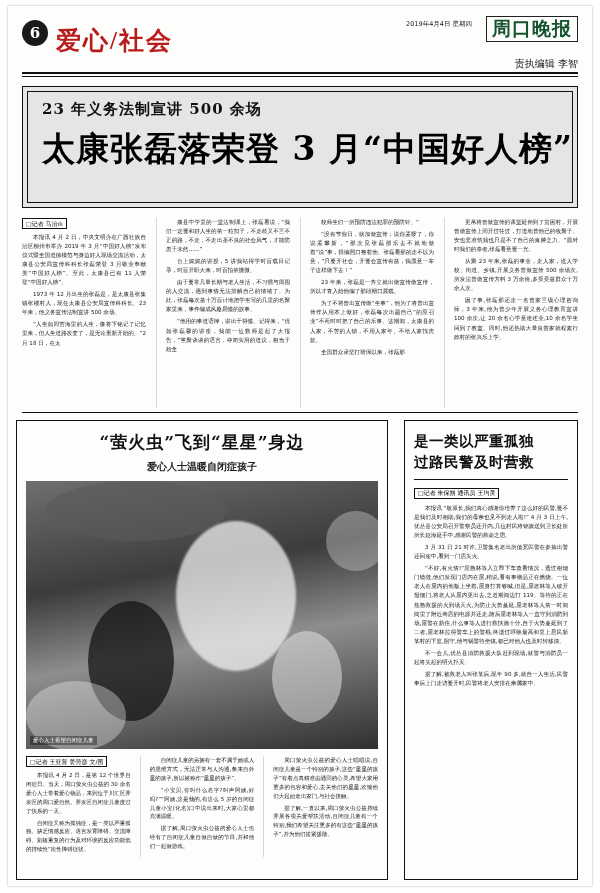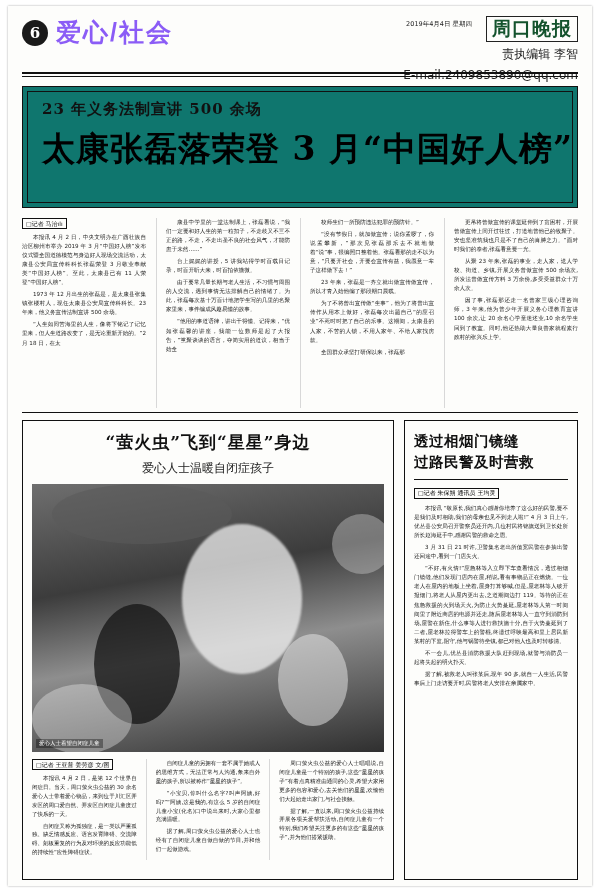--- a/index.html
+++ b/index.html
@@ -29,57 +29,57 @@
   }
   .page-num {
     position: absolute; left: 0; top: 4px;
     width: 26px; height: 26px; border-radius: 50%;
     background: #1a1a1a; color: #fff;
     font-size: 15px; font-weight: bold;
     display: flex; align-items: center; justify-content: center;
     font-family: "DejaVu Serif", serif;
   }
   .section-name {
-    position: absolute; left: 34px; top: 0px;
+    position: absolute; left: 34px; top: 8px;
     font-size: 25px; font-weight: bold; letter-spacing: 2px;
-    color: #8b5cf6; font-family: Liberation Sans, sans-serif;
+    color: #b91c1c; font-family: Liberation Serif, serif;
   }
   .masthead-right {
     position: absolute; right: 0; top: 0; text-align: right;
   }
   .paper-logo {
     font-family: "DejaVu Serif", serif;
     font-size: 19px; font-weight: bold; letter-spacing: 1px;
     color: #14532d;
     border: 1px solid #222;
     padding: 1px 5px;
     display: inline-block;
     line-height: 1.15;
   }
   .masthead-meta {
-    font-size: 12px; color: #222; margin-top: 3px; line-height: 1.5;
+    font-size: 10px; color: #222; margin-top: 14px; line-height: 1.5;
   }
   .masthead-date {
     position: absolute; right: 106px; top: 4px;
     font-size: 6.5px; color: #222;
   }
   .masthead-rule {
     position: absolute; left: 14px; top: 66px; width: 556px;
     border-top: 2px solid #111;
   }
   .masthead-rule2 {
     position: absolute; left: 14px; top: 70px; width: 556px;
     border-top: 1px solid #111;
   }
 
   
   .lead {
     position: absolute; left: 14px; top: 80px; width: 556px; height: 122px;
     border: 1px solid #111;
-    background: #0f766e;
+    background: #e5e5e5;
   }
   .lead-inner {
     position: absolute; left: 4px; top: 4px; right: 4px; bottom: 4px;
     border: 1px solid #111;
     padding: 8px 14px 0 14px;
   }
   .shoulder {
     font-size: 15px; font-weight: bold; color: #111;
     font-family: "DejaVu Serif", serif;
     letter-spacing: 1px;
@@ -113,33 +113,33 @@
     line-height: 1.5;
   }
   .para { margin: 0 0 3px 0; text-indent: 11px; }
 
   .hr-thin {
     position: absolute; left: 14px; width: 556px; border-top: 1px solid #111;
   }
 
   
   .feature {
-    position: absolute; left: 14px; top: 414px; width: 372px; height: 460px;
+    position: absolute; left: 8px; top: 414px; width: 372px; height: 460px;
     border: 1px solid #111;
     padding: 8px 9px;
   }
   .feature-head {
     text-align: center;
     font-family: "DejaVu Serif", serif;
     font-size: 17px; font-weight: bold; color: #111;
     letter-spacing: 1px;
     margin-top: 2px;
   }
   .feature-sub {
-    text-align: center; font-size: 12px; color: #222; margin-top: 6px; margin-bottom: 7px;
+    text-align: center; font-size: 10px; color: #222; margin-top: 6px; margin-bottom: 7px; font-weight: bold;
   }
   .photo {
     width: 100%; height: 268px;
     background: linear-gradient(170deg,#6f6f6f 0%,#3c3c3c 35%,#8e8e8e 60%,#2f2f2f 100%);
     position: relative; overflow: hidden;
   }
   .photo .blob { position: absolute; border-radius: 50%; }
   .photo .b1 { width: 120px; height: 150px; left: 150px; top: 40px; background: rgba(245,245,245,0.72); filter: blur(1px); }
   .photo .b2 { width: 86px; height: 120px; left: 62px; top: 120px; background: rgba(20,20,20,0.75); }
   .photo .b3 { width: 70px; height: 92px; left: 246px; top: 150px; background: rgba(235,235,235,0.5); }
@@ -254,21 +254,21 @@
           <p class="para">据了解,周口萤火虫公益的爱心人士也经有了自闭症儿童自做自做的节目,并和他们一起做游戏。</p>
         </div>
         <div class="col">
           <p class="para">周口萤火虫公益的爱心人士唱唱说,自闭症儿童是一个特别的孩子,这些“星星的孩子”有着点真精准由通同的心灵,希望大家用更多的包容和爱心,去关他们的星星,欢愉他们大起始走出家门,与社会接触。</p>
           <p class="para">据了解,一直以来,周口萤火虫公益持续开展各项关爱帮扶活动,自闭症儿童有一个特别,我们希望关注更多的有这些“星星的孩子”,并为他们搭紧援助。</p>
         </div>
       </div>
     </div>
 
     <div class="rightbox">
-      <div class="rb-head" style="white-space:pre-line">透过相烟门镜缝
+      <div class="rb-head" style="white-space:pre-line">是一类以严重孤独
 过路民警及时营救</div>
       <div class="rb-byline">□记者 朱保朔 通讯员 王均灵</div>
       <div class="rb-body">
         <p class="para">本报讯 “敬原长,我们真心感谢你培养了这么好的民警,要不是我们及时相助,我们的母亲也见不到走人啦!” 4 月 3 日上午,优丛县公安局召开警察员还开内,几位村民将锦旗送到卫长处所所长赵海延手中,感谢民警的救命之恩。</p>
         <p class="para">3 月 31 日 21 时许,卫警集名老出所值宽民警在参抽出警还回途中,看到一门店失火。</p>
         <p class="para">“不好,有火情!”应急林等入立即下车查看情况，透过相烟门镜缝,他们发现门店内在屋,稍说,看有事物品正在燃烧。一位老人在屋内的地板上坐着,屋身打算够喊,但是,屋老林等人破开报烟门,将老人从屋内更出去,之道期间边打 119。等待的正在焦急救援的火到场天火,为防止火势蔓延,屋老林等人第一时间间里了附近商店的电源并还走,随后屋老林等人一直守到消防到场,屋警在新住,什么事等人进行救扶施十分,自于火势蔓延到了二者,屋老林拉得警车上的警棍,终遗过呼唤最高和里上居民新某村的下监,阻守,他与锅警待坐镇,都已对他人也及时转移清。</p>
         <p class="para">不一会儿,优丛县消防救援大队赶到现场,就警与消防员一起将失起的明火扑灭。</p>
         <p class="para">据了解,被救老人叫张某后,现年 90 多,就自一人生活,民警事后上门走访要开时,民警将老人安排在亲属家中。</p>
       </div>
     </div>

